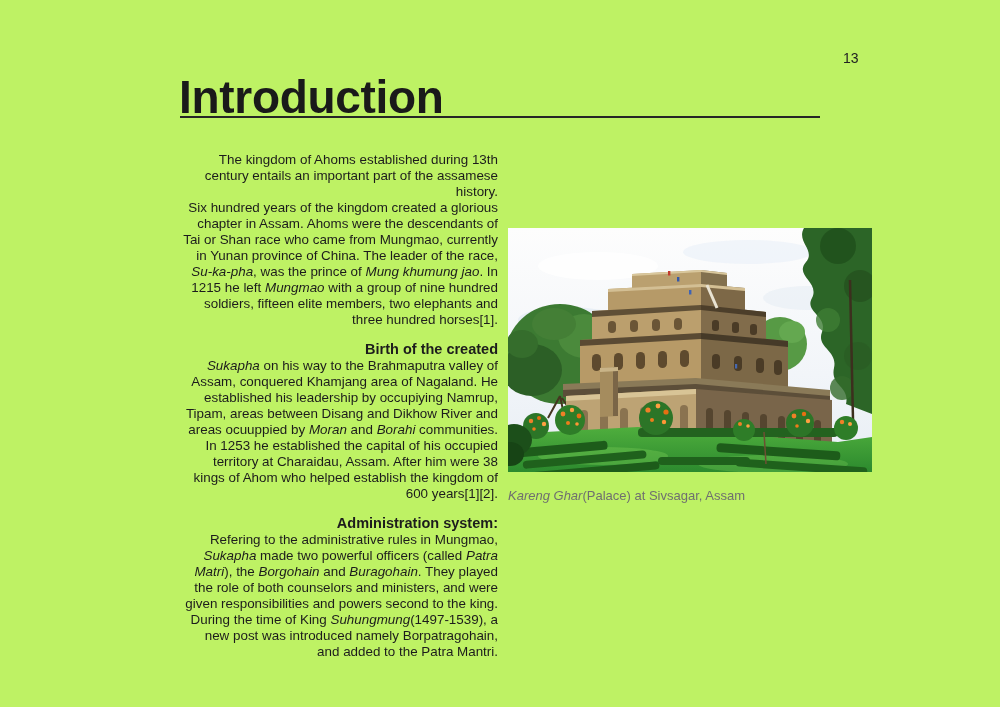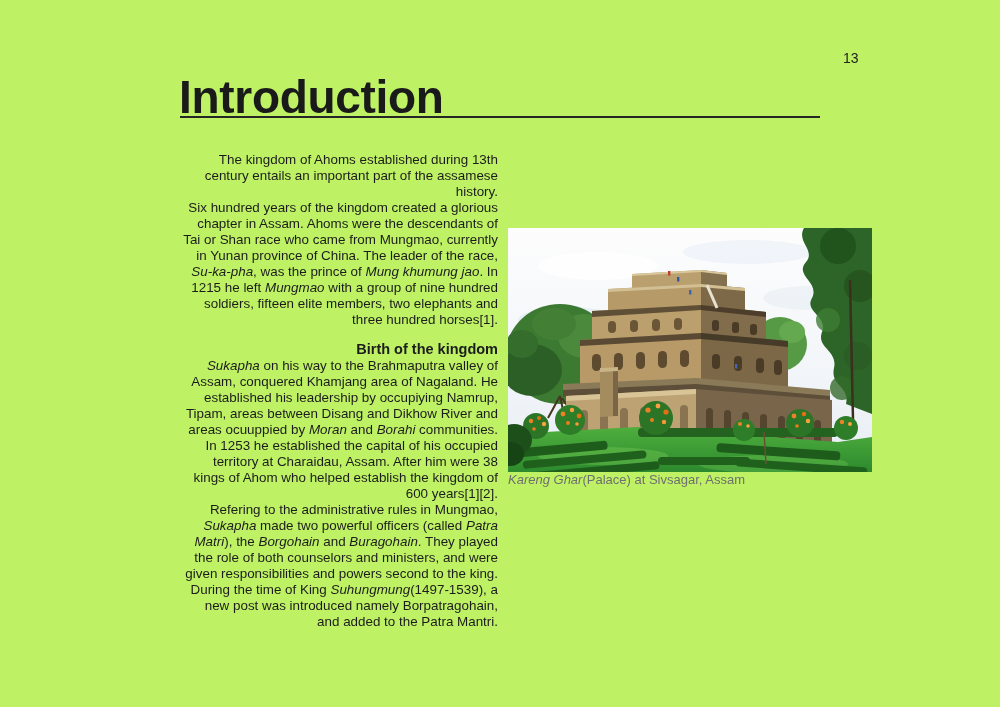--- a/index.html
+++ b/index.html
@@ -56,41 +56,43 @@
     line-height: 16px;
   }
   .figure {
     position: absolute;
     left: 508px;
     top: 228px;
     width: 364px;
   }
   .figure svg { display: block; }
   .figure-caption {
+    margin-top: 16px;
     font-size: 13px;
     line-height: 15px;
     color: #6f6f6f;
   }
 </style>
 </head>
 <body>
 
 <div class="page">
 
   <div class="page-number">13</div>
 
   <h1 class="article-title">Introduction</h1>
   <div class="title-rule"></div>
 
   <div class="text-col">
     <p><span>The kingdom of Ahoms established during 13th century entails an important part of the assamese history.</span><br><span>Six hundred years of the kingdom created a glorious chapter in Assam. Ahoms were the descendants of Tai or Shan race who came from Mungmao, currently in Yunan province of China. The leader of the race,  </span><i>Su-ka-pha</i><span>, was the prince of </span><i>Mung khumung jao</i><span>. In 1215 he left </span><i>Mungmao</i><span> with a group of nine hundred soldiers, fifteen elite members, two elephants and three hundred horses[1].</span></p>
 
-    <h3 class="section-heading">Birth of the kingdom</h3>
+    <h3 class="section-heading">Birth of the created</h3>
     <p class="indent"><i>Sukapha</i><span> on his way to the Brahmaputra valley of Assam, conquered  Khamjang area of Nagaland. He established his leadership by occupiying Namrup, Tipam, areas between Disang and Dikhow River and areas ocuuppied by </span><i>Moran</i><span> and </span><i>Borahi</i><span> communities. In 1253 he established the capital of his occupied territory at Charaidau, Assam. After him were 38 kings of Ahom who helped establish the kingdom of 600 years[1][2].</span></p>
 
+    <h3 class="section-heading">Administration system:</h3>
     <p class="indent"><span>Refering to the administrative rules in Mungmao, </span><i>Sukapha</i><span> made two powerful officers (called </span><i>Patra Matri</i><span>), the </span><i>Borgohain</i><span> and </span><i>Buragohain</i><span>. They played the role of both counselors and ministers, and were given responsibilities and powers second to the king. During the time of King </span><i>Suhungmung</i><span>(1497-1539),  a new post was introduced namely Borpatragohain, and added to the Patra Mantri.</span></p>
   </div>
 
   <figure class="figure">
     <svg width="364" height="244" viewBox="0 0 364 244">
       <defs>
         <linearGradient id="sky" x1="0" y1="0" x2="0" y2="1">
           <stop offset="0" stop-color="#fdfdfd"></stop>
           <stop offset="0.6" stop-color="#f2f5f9"></stop>
           <stop offset="1" stop-color="#e7edf4"></stop>

